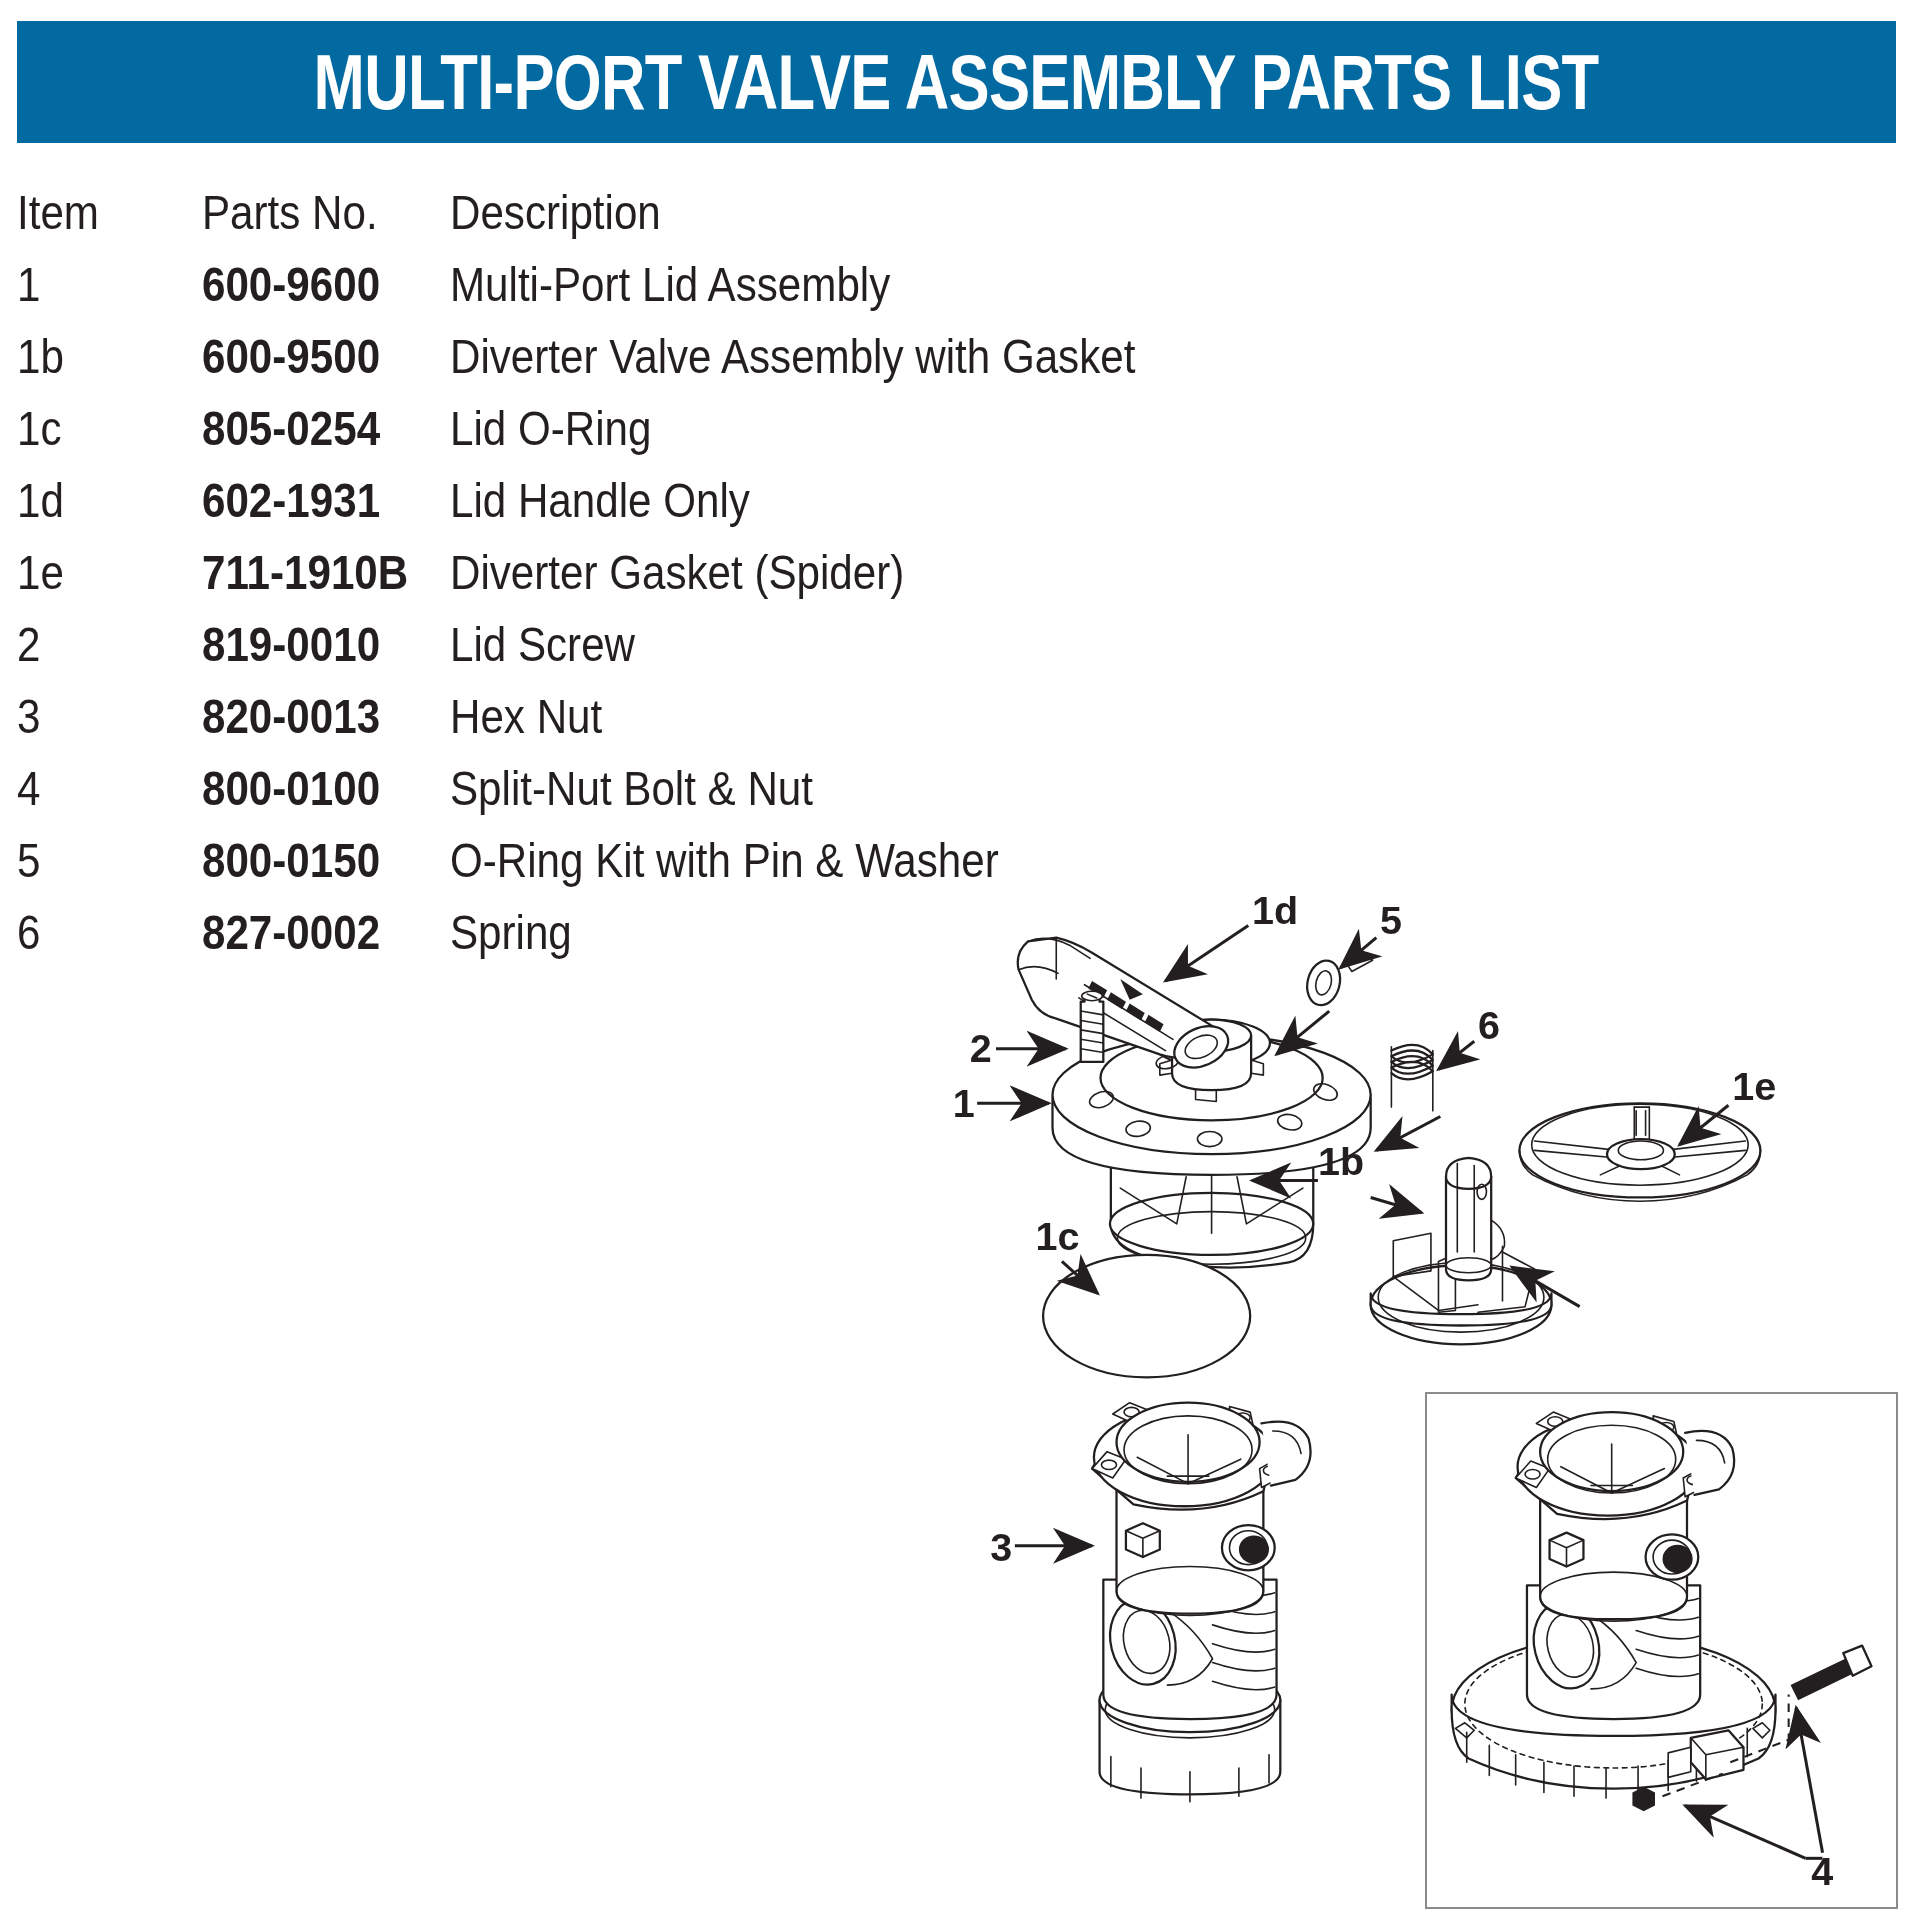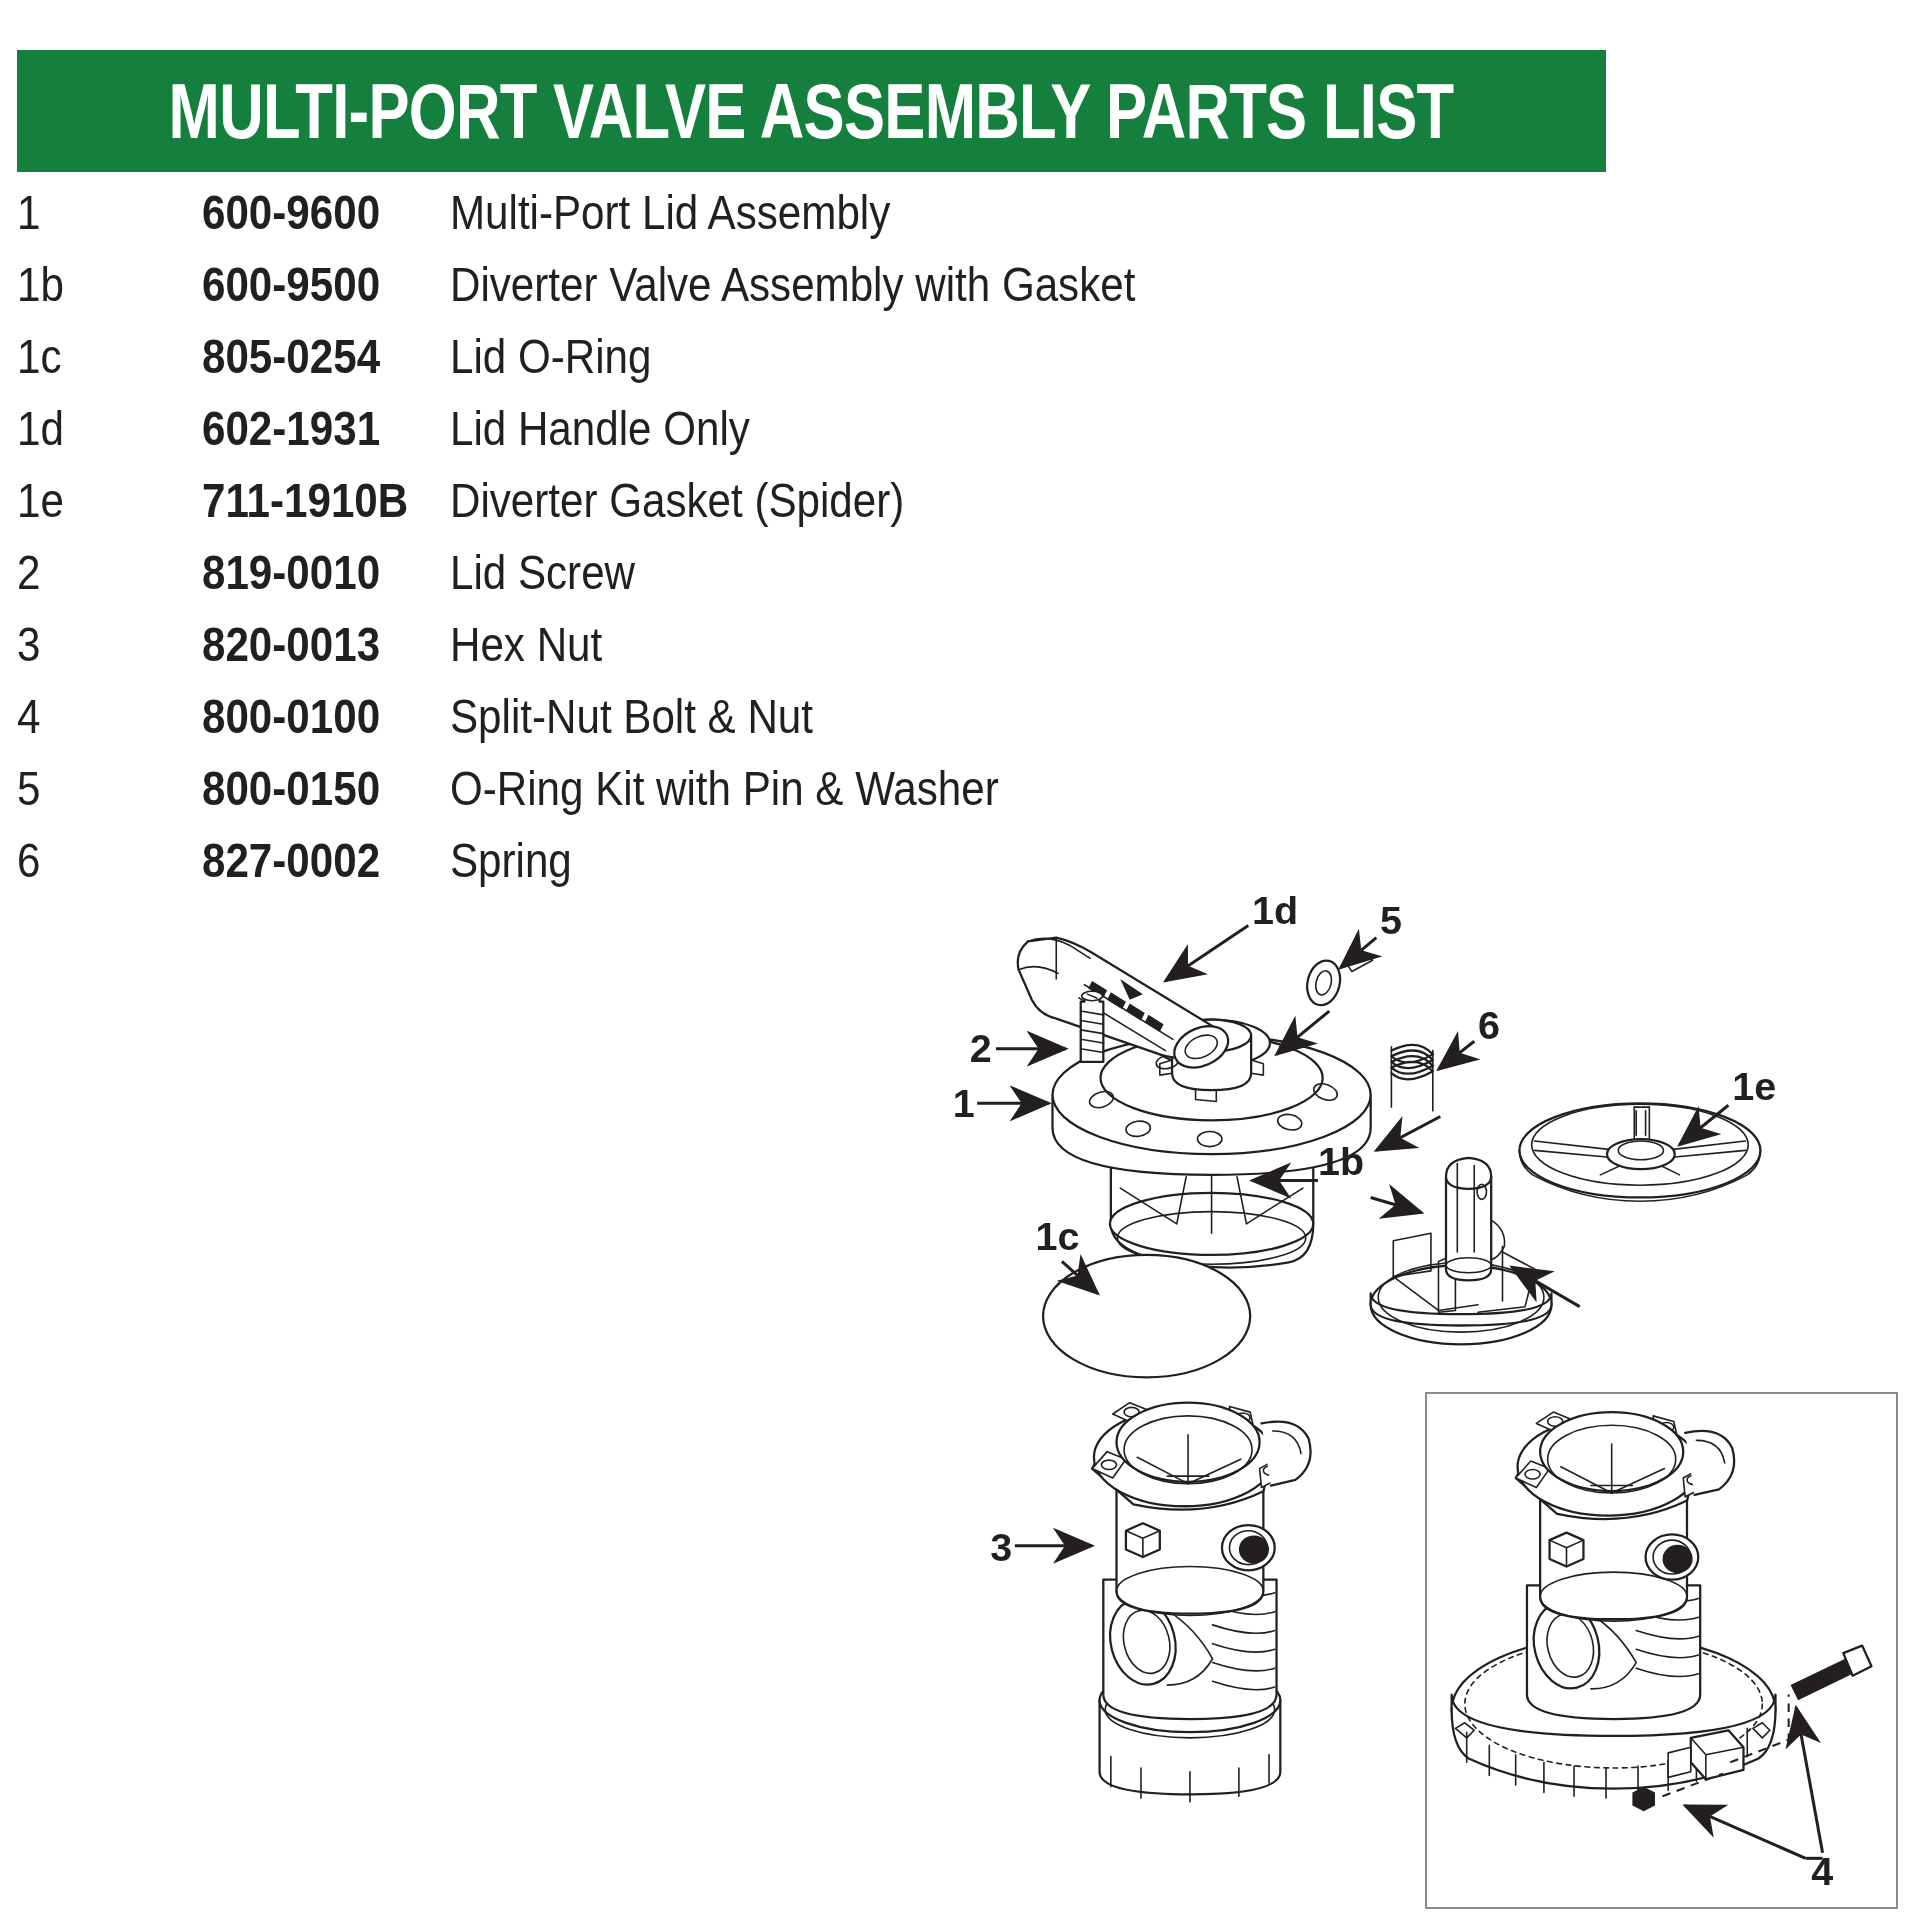--- a/index.html
+++ b/index.html
@@ -15,27 +15,26 @@
     background: #ffffff;
     font-family: "Liberation Sans", sans-serif;
     overflow: hidden;
   }
 
   
   #title-banner {
     position: absolute;
     left: 17px;
     top: 21px;
-    width: 1589px;
+    width: 1879px;
     height: 122px;
-    background: #15803d;
+    background: #0369a1;
     display: flex;
     align-items: center;
     justify-content: center;
-    margin-top: 29px;
   }
   #title-text {
     color: #ffffff;
     font-family: "Liberation Sans", sans-serif;
     font-weight: bold;
     font-size: 77px;
     line-height: 77px;
     letter-spacing: -0.9px;
     transform: scaleX(0.80);
     transform-origin: center center;
@@ -119,20 +118,25 @@
 <body>
 
 <div id="page">
 
   <div id="title-banner">
     <div id="title-text">MULTI-PORT VALVE ASSEMBLY PARTS LIST</div>
   </div>
 
   <div id="parts-table">
 
+    <div class="row head">
+      <div class="cell item">Item</div>
+      <div class="cell partno">Parts No.</div>
+      <div class="cell desc">Description</div>
+    </div>
 
     <div class="row">
       <div class="cell item">1</div>
       <div class="cell partno">600-9600</div>
       <div class="cell desc">Multi-Port Lid Assembly</div>
     </div>
 
     <div class="row">
       <div class="cell item">1b</div>
       <div class="cell partno">600-9500</div>

